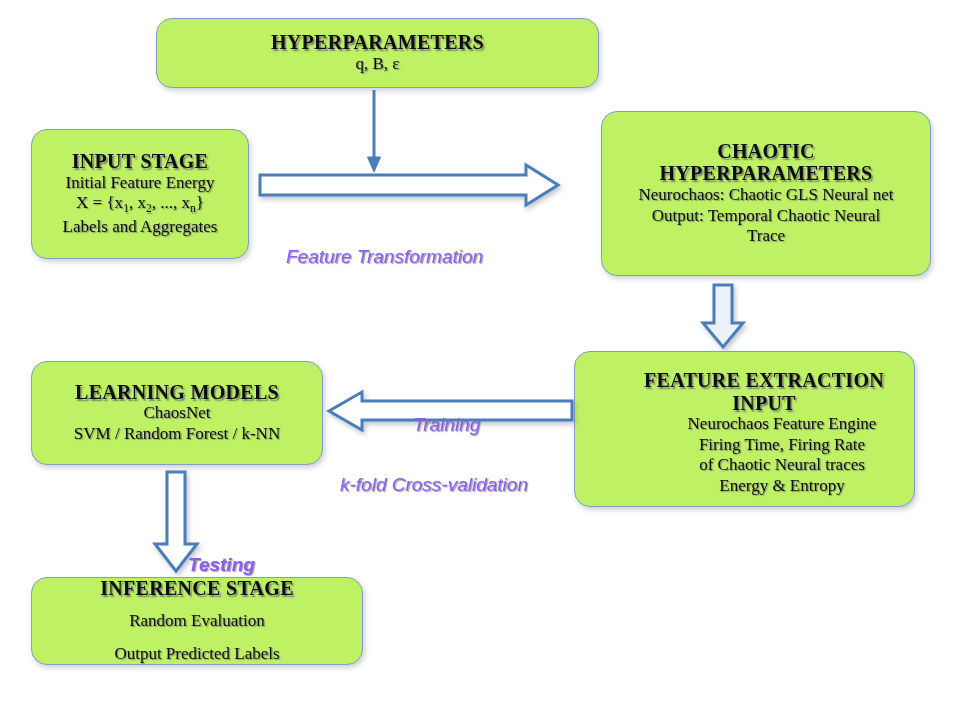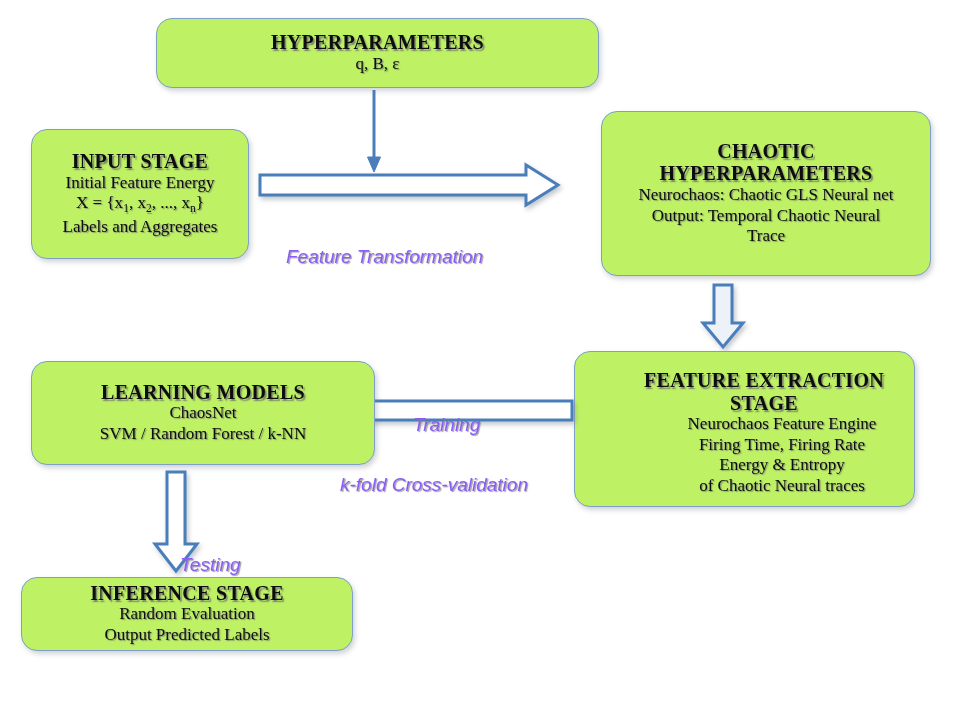--- a/index.html
+++ b/index.html
@@ -131,47 +131,47 @@
   </div>
 
   <div class="blockarrow" style="left:700px; top:283px;">
     <svg width="46" height="66" viewBox="0 0 46 66">
       <path class="arrowshape tinted" d="M14 2 L32 2 L32 40 L43 40 L23 64 L3 40 L14 40 Z"></path>
     </svg>
   </div>
 
   <div class="box leftlines" style="left:574px; top:351px; width:341px; height:156px; padding-top:8px;">
     <div class="head">FEATURE EXTRACTION</div>
-    <div class="head">STAGE</div>
+    <div class="head">INPUT</div>
     <div class="line">Neurochaos Feature Engine</div>
     <div class="line">Firing Time, Firing Rate</div>
+    <div class="line">of Chaotic Neural  traces</div>
     <div class="line">Energy &amp; Entropy</div>
-    <div class="line">of Chaotic Neural  traces</div>
   </div>
 
   <div class="blockarrow" style="left:326px; top:390px;">
     <svg width="248" height="42" viewBox="0 0 248 42">
       <path class="arrowshape" d="M246 11 L36 11 L36 2 L3 21 L36 40 L36 30 L246 30 Z"></path>
     </svg>
   </div>
   <div class="alabel" style="left:413px; top:371px;">Training</div>
   <div class="alabel" style="left:340px; top:431px;">k-fold Cross-validation</div>
 
-  <div class="box" style="left:31px; top:361px; width:344px; height:104px;">
+  <div class="box" style="left:31px; top:361px; width:292px; height:104px;">
     <div class="head">LEARNING MODELS</div>
     <div class="line">ChaosNet</div>
     <div class="line">SVM / Random Forest / k-NN</div>
   </div>
 
   <div class="blockarrow" style="left:152px; top:470px;">
     <svg width="48" height="104" viewBox="0 0 48 104">
       <path class="arrowshape" d="M15 2 L33 2 L33 74 L45 74 L24 101 L3 74 L15 74 Z"></path>
     </svg>
   </div>
-  <div class="alabel" style="left:180px; top:511px;">Testing</div>
+  <div class="alabel" style="left:188px; top:511px;font-weight:bold;">Testing</div>
 
-  <div class="box" style="left:21px; top:577px; width:332px; height:74px;">
+  <div class="box" style="left:31px; top:577px; width:332px; height:88px;gap:12px;">
     <div class="head">INFERENCE STAGE</div>
     <div class="line">Random Evaluation</div>
     <div class="line">Output Predicted Labels</div>
   </div>
 
 </div>
 
 </body></html>

